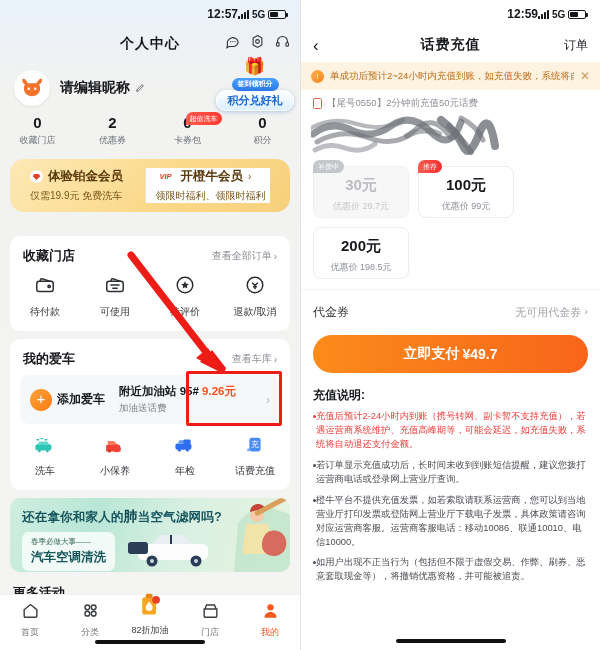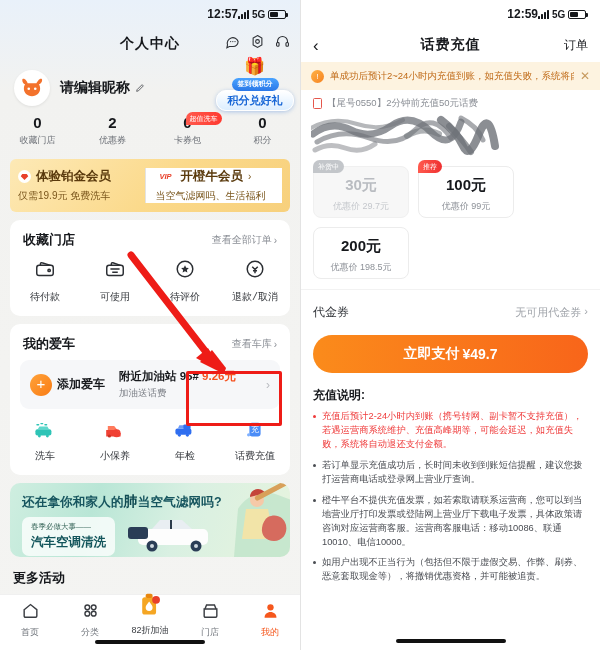--- a/index.html
+++ b/index.html
@@ -67,41 +67,41 @@
   .stat-lbl { font-size: 9px; color:#6b6f76; margin-top: 3px; }
   .stat-tag {
     position:absolute; top:-2px; left: 50%; margin-left: -2px;
     background: linear-gradient(90deg,#ff5a4e,#ff3a30); color:#fff;
     font-size:7px; padding: 1.5px 4px; border-radius: 7px 7px 7px 0; white-space:nowrap;
   }
 
   .card { background:#fff; border-radius: 10px; margin: 0 10px 8px; }
 
   .member {
-    margin: 0 10px 8px; border-radius: 6px; padding: 9px 8px;
+    margin: 0 10px 24px; border-radius: 14px; padding: 9px 20px;
     background: linear-gradient(135deg,#fde9b6,#fbd98a 55%,#f7d07c);
     display:flex;
   }
   .mem-col { flex:1; }
   .mem-col.right { padding-left: 10px; }
   .mem-top { display:flex; align-items:center; gap:5px; }
   .mem-title { font-size: 12.5px; font-weight:bold; color:#5a3a0d; }
   .mem-sub { font-size: 10px; color:#7a561c; margin-top: 4px; }
   .vip-chip { background:#fff; color:#e8402a; font-size:7.5px; font-weight:bold;
               padding:1.5px 4px; border-radius:6px; font-style:italic;}
   .dia { width:13px; height:13px; background:#fff; border-radius:50%;
          display:flex;align-items:center;justify-content:center;}
 
   .sec-head { display:flex; align-items:center; justify-content:space-between;
               padding: 11px 13px 7px; }
   .sec-title { font-size: 13px; font-weight:bold; color:#16181c; }
   .sec-more { font-size: 10px; color:#8b8f96; display:flex; align-items:center; gap:2px;}
 
   .grid4 { display:flex; padding: 2px 0 12px; }
-  .g4 { flex:1; text-align:center;font-family:Liberation Mono, monospace; }
+  .g4 { flex:1; text-align:center; }
   .g4-lbl { font-size: 10px; color:#33363b; margin-top: 5px; }
 
   .fuel {
     margin: 0 10px 10px; background:#f6f7f9; border-radius: 9px;
     padding: 9px 10px; display:flex; align-items:center;
   }
   .add-car { display:flex; align-items:center; gap:5px; }
   .plus { width:22px;height:22px;border-radius:50%;
           background: linear-gradient(135deg,#ffa23a,#f97c15);
           color:#fff; font-size:15px; line-height:20px; text-align:center; font-weight:300;}
@@ -205,21 +205,21 @@
   .cp-r { font-size: 11px; color:#a1a5ab; display:flex; gap:3px;}
 
   .paybtn {
     margin: 4px 12px 0; height: 38px; border-radius: 19px;
     background: linear-gradient(90deg,#fb8b1b,#f8651a);
     color:#fff; font-size: 14px; font-weight:bold;
     display:flex; align-items:center; justify-content:center; gap:3px;
   }
 
   .notes-h { font-size: 12px; font-weight:bold; color:#16181c; padding: 14px 12px 6px; }
-  .note { display:flex; gap:6px; padding: 0 12px 7px; font-size: 9.3px; line-height: 1.5;
+  .note { display:flex; gap:0; padding: 0 12px 7px; font-size: 9.3px; line-height: 1.5;
           color:#4a4d53; }
   .note .dot { flex:none; margin-top:5px; width:3px;height:3px;border-radius:50%;background:#4a4d53;}
   .note.warn { color:#ef3b3b; }
   .note.warn .dot { background:#ef3b3b; }
   .home-ind-r { position:absolute; bottom: 7px; left:50%; margin-left:-55px;
                 width:110px; height:4px; background:#111; border-radius:3px;}
 </style>
 </head>
 <body>
 
@@ -323,21 +323,21 @@
           <span class="mem-title">体验铂金会员</span>
         </div>
         <div class="mem-sub">仅需19.9元 免费洗车</div>
       </div>
       <div class="mem-col right">
         <div class="mem-top">
           <span class="vip-chip">VIP</span>
           <span class="mem-title">开橙牛会员</span>
           <span style="font-size:10px;color:#7a561c;">›</span>
         </div>
-        <div class="mem-sub">当空气滤网吗、生活福利</div>
+        <div class="mem-sub">领限时福利、领限时福利</div>
       </div>
     </div>
 
     <div class="card">
       <div class="sec-head">
         <div class="sec-title">收藏门店</div>
         <div class="sec-more">
           <span>查看全部订单</span>
           <span>›</span>
         </div>

